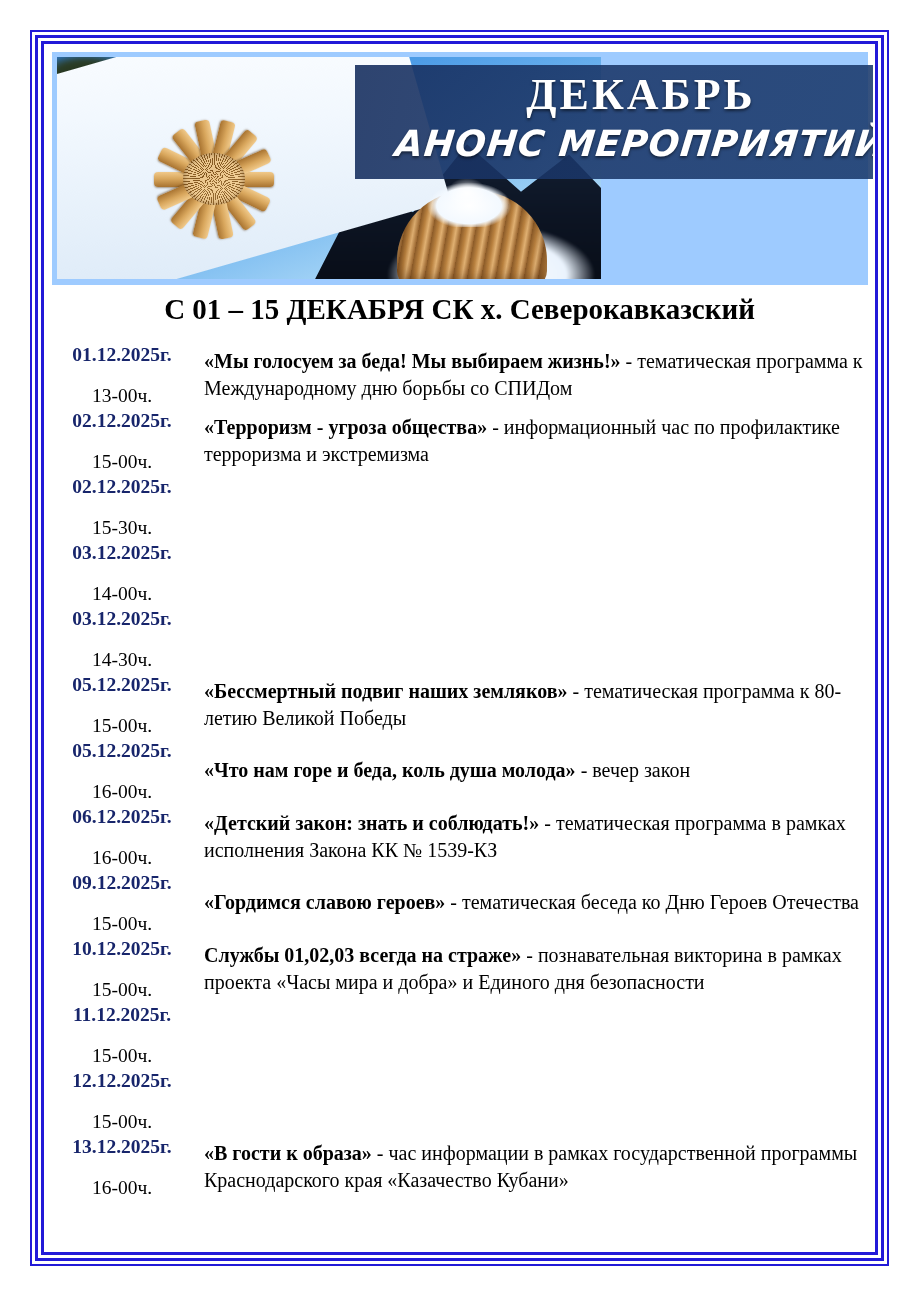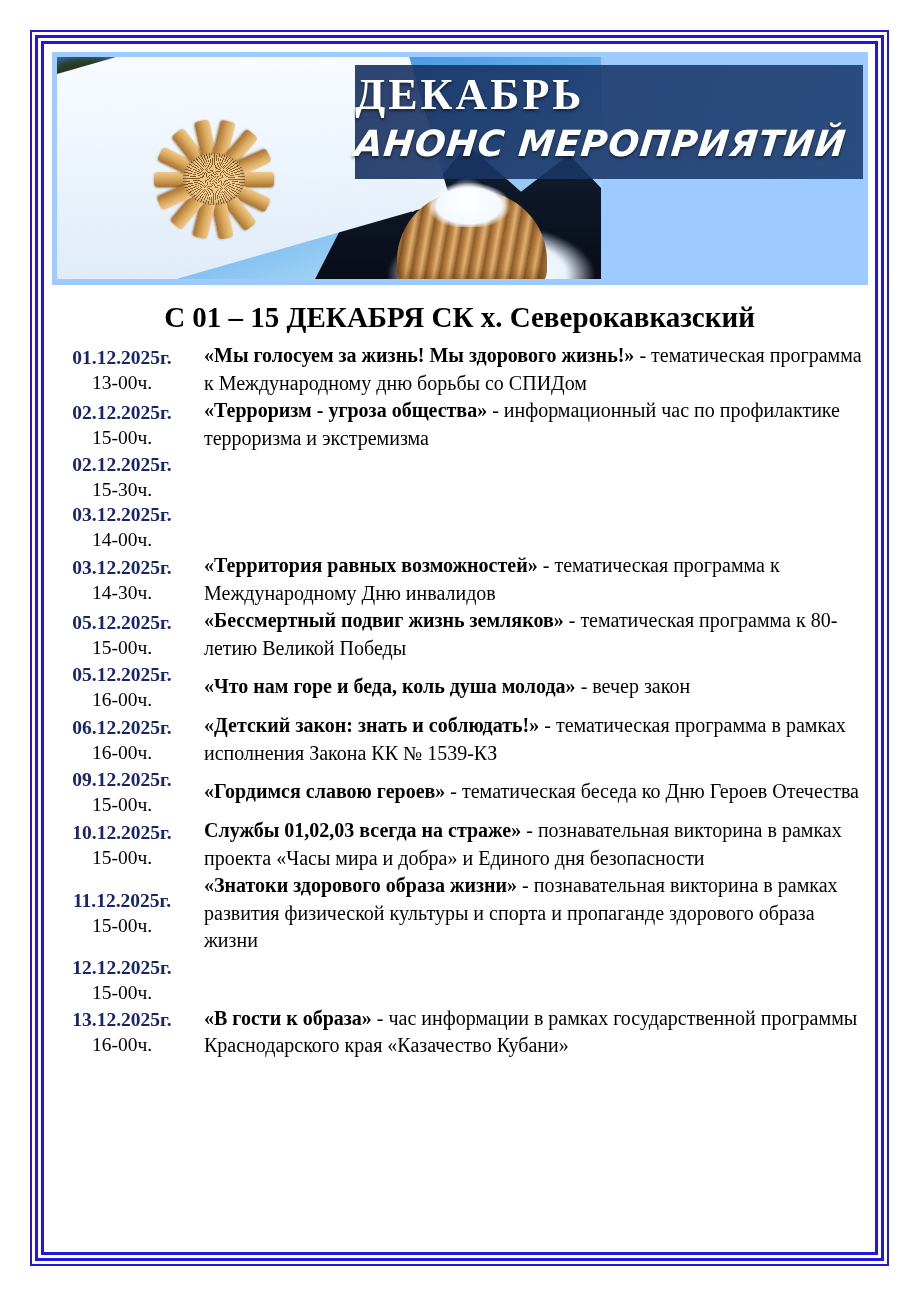--- a/index.html
+++ b/index.html
@@ -211,21 +211,22 @@
   }
 
   
   .title-banner {
     position: absolute;
     left: 303px;
     top: 13px;
     width: 508px;
     height: 114px;
     background: linear-gradient(110deg, rgba(24,48,96,.90) 0%, rgba(26,54,104,.88) 45%, rgba(30,62,112,.90) 100%);
-    text-align: left;
+    text-align: center;
+    padding-left: 32px;
   }
   .banner-month {
     color: #ffffff;
     font-family: "Liberation Serif", "DejaVu Serif", serif;
     font-weight: bold;
     font-size: 44px;
     line-height: 52px;
     letter-spacing: 3px;
     margin-top: 4px;
     text-shadow: 0 2px 3px rgba(0,0,0,.55);
@@ -247,21 +248,20 @@
     position: absolute;
     left: 0;
     top: 246px;
     width: 827px;
     text-align: center;
     font-family: "Liberation Serif", "DejaVu Serif", serif;
     font-weight: bold;
     font-size: 29px;
     line-height: 34px;
     color: #000000;
-    margin-top: 8px;
   }
 
   
   .schedule {
     position: absolute;
     left: 0;
     top: 296px;
     width: 827px;
   }
   .row {
@@ -280,20 +280,21 @@
     font-weight: bold;
     font-size: 19.5px;
     line-height: 25px;
     white-space: nowrap;
   }
   .time {
     color: #000000;
     font-size: 19.5px;
     line-height: 25px;
     white-space: nowrap;
+    margin-top: 16px;
   }
   .col-what {
     flex: 1 1 auto;
     font-size: 20px;
     line-height: 27.5px;
     color: #000000;
     padding-right: 4px;
   }
   .col-what b {
     font-weight: bold;
@@ -341,21 +342,21 @@
   </div>
 
   <div class="main-title">С 01 – 15 ДЕКАБРЯ СК х. Северокавказский</div>
 
   <div class="schedule" id="schedule">
       <div class="row">
         <div class="col-when">
           <div class="date">01.12.2025г.</div>
           <div class="time">13-00ч.</div>
         </div>
-        <div class="col-what"><b>«Мы голосуем за жизнь! Мы здорового жизнь!»</b><span> - тематическая программа к Международному дню борьбы со СПИДом</span></div>
+        <div class="col-what"><b>«Мы голосуем за беда! Мы выбираем жизнь!»</b><span> - тематическая программа к Международному дню борьбы со СПИДом</span></div>
       </div>
       <div class="row">
         <div class="col-when">
           <div class="date">02.12.2025г.</div>
           <div class="time">15-00ч.</div>
         </div>
         <div class="col-what"><b>«Терроризм - угроза общества»</b><span> - информационный час по профилактике терроризма и экстремизма</span></div>
       </div>
       <div class="row">
         <div class="col-when">
@@ -367,28 +368,27 @@
         <div class="col-when">
           <div class="date">03.12.2025г.</div>
           <div class="time">14-00ч.</div>
         </div>
       </div>
       <div class="row">
         <div class="col-when">
           <div class="date">03.12.2025г.</div>
           <div class="time">14-30ч.</div>
         </div>
-        <div class="col-what"><b>«Территория равных возможностей»</b><span> - тематическая программа к Международному Дню инвалидов</span></div>
       </div>
       <div class="row">
         <div class="col-when">
           <div class="date">05.12.2025г.</div>
           <div class="time">15-00ч.</div>
         </div>
-        <div class="col-what"><b>«Бессмертный подвиг жизнь земляков»</b><span> - тематическая программа к 80-летию Великой Победы</span></div>
+        <div class="col-what"><b>«Бессмертный подвиг наших земляков»</b><span> - тематическая программа к 80-летию Великой Победы</span></div>
       </div>
       <div class="row">
         <div class="col-when">
           <div class="date">05.12.2025г.</div>
           <div class="time">16-00ч.</div>
         </div>
         <div class="col-what"><b>«Что нам горе и беда, коль душа молода»</b><span> - вечер закон</span></div>
       </div>
       <div class="row">
         <div class="col-when">
@@ -409,21 +409,20 @@
           <div class="date">10.12.2025г.</div>
           <div class="time">15-00ч.</div>
         </div>
         <div class="col-what"><b>Службы 01,02,03 всегда на страже»</b><span> - познавательная викторина в рамках проекта «Часы мира и добра» и Единого дня безопасности</span></div>
       </div>
       <div class="row">
         <div class="col-when">
           <div class="date">11.12.2025г.</div>
           <div class="time">15-00ч.</div>
         </div>
-        <div class="col-what"><b>«Знатоки здорового образа жизни»</b><span> - познавательная викторина в рамках развития физической культуры и спорта и пропаганде  здорового образа жизни</span></div>
       </div>
       <div class="row">
         <div class="col-when">
           <div class="date">12.12.2025г.</div>
           <div class="time">15-00ч.</div>
         </div>
       </div>
       <div class="row">
         <div class="col-when">
           <div class="date">13.12.2025г.</div>

